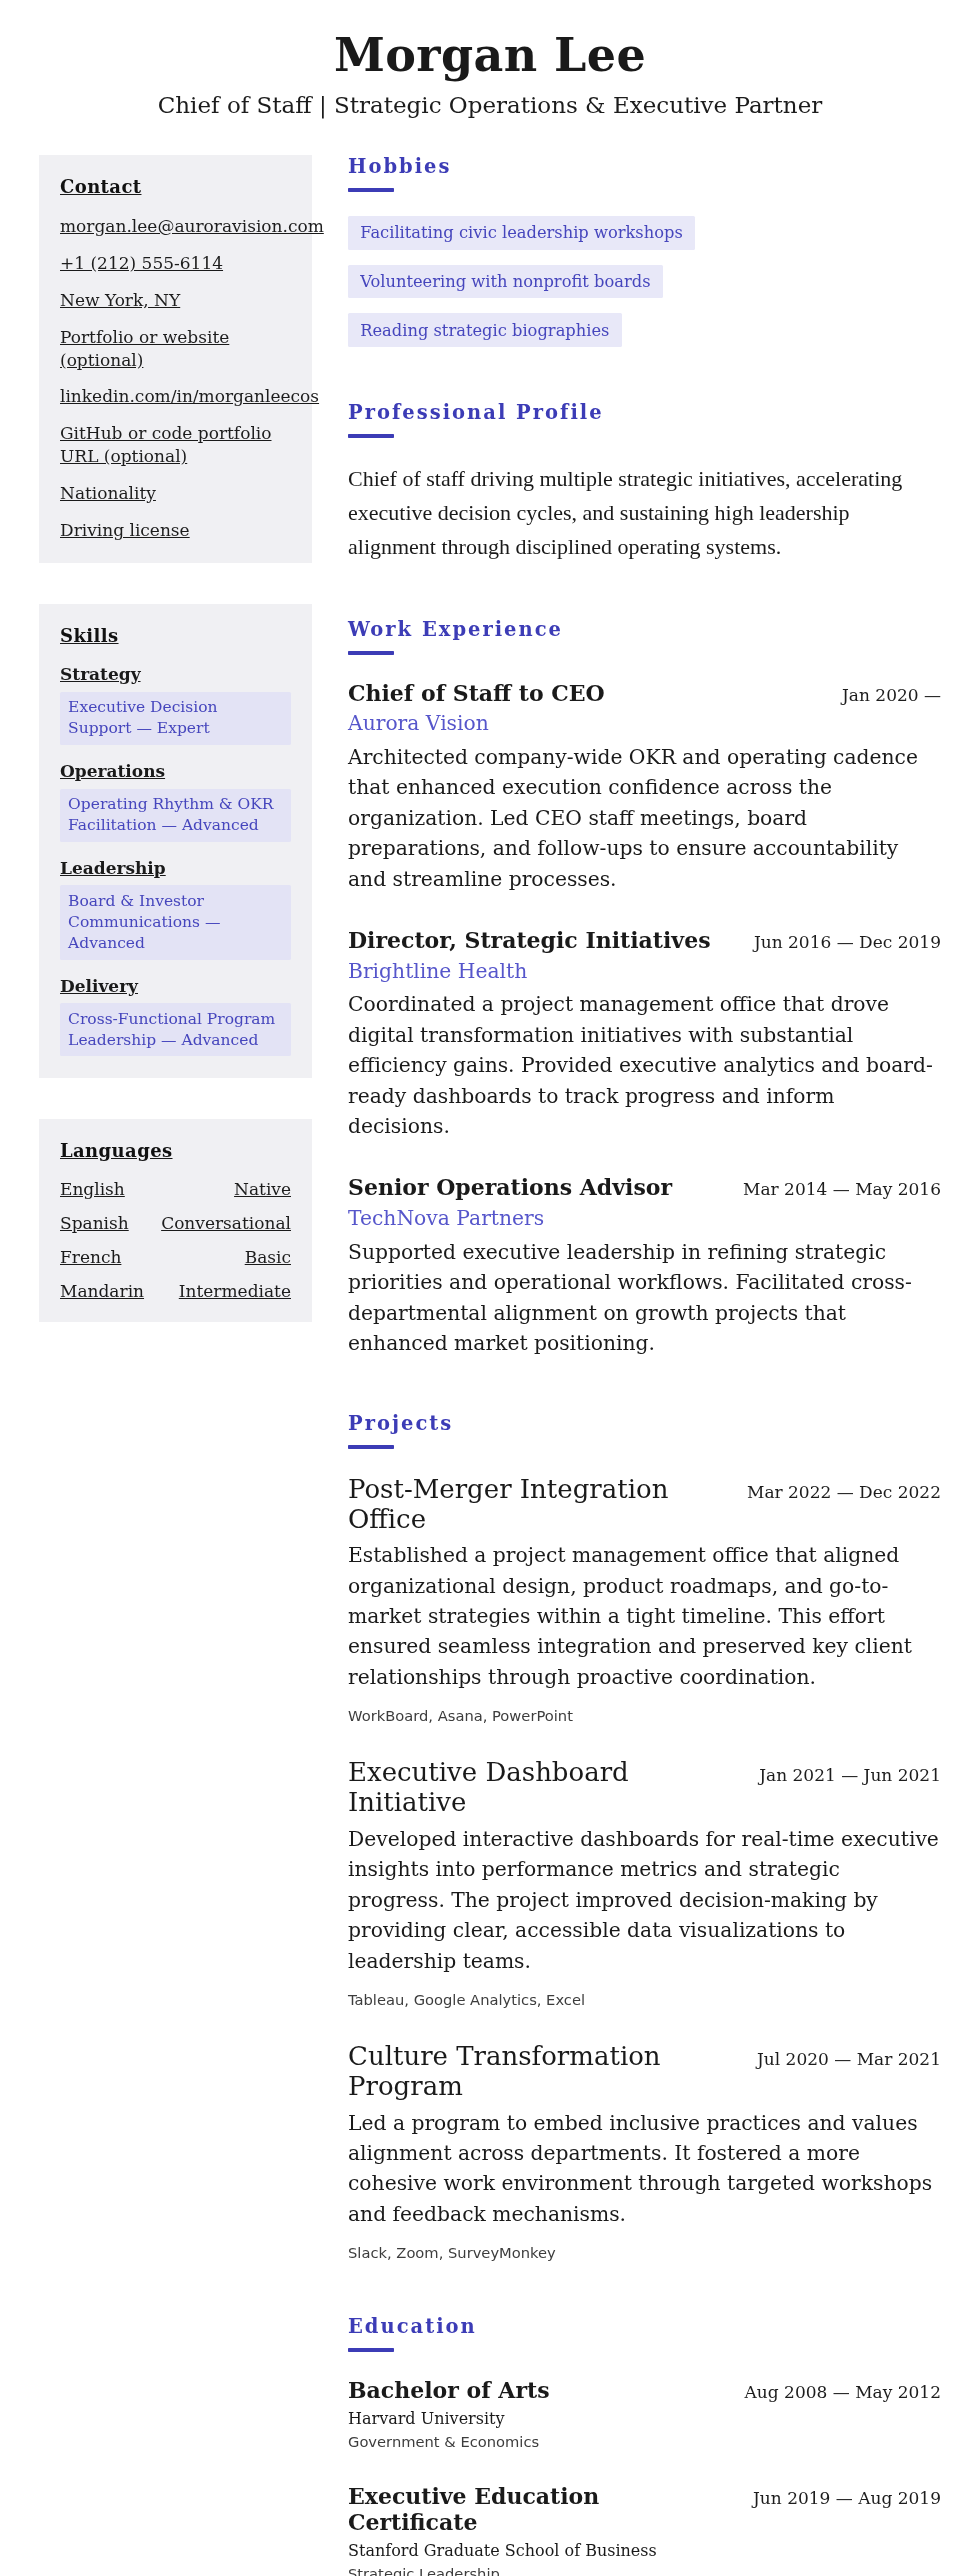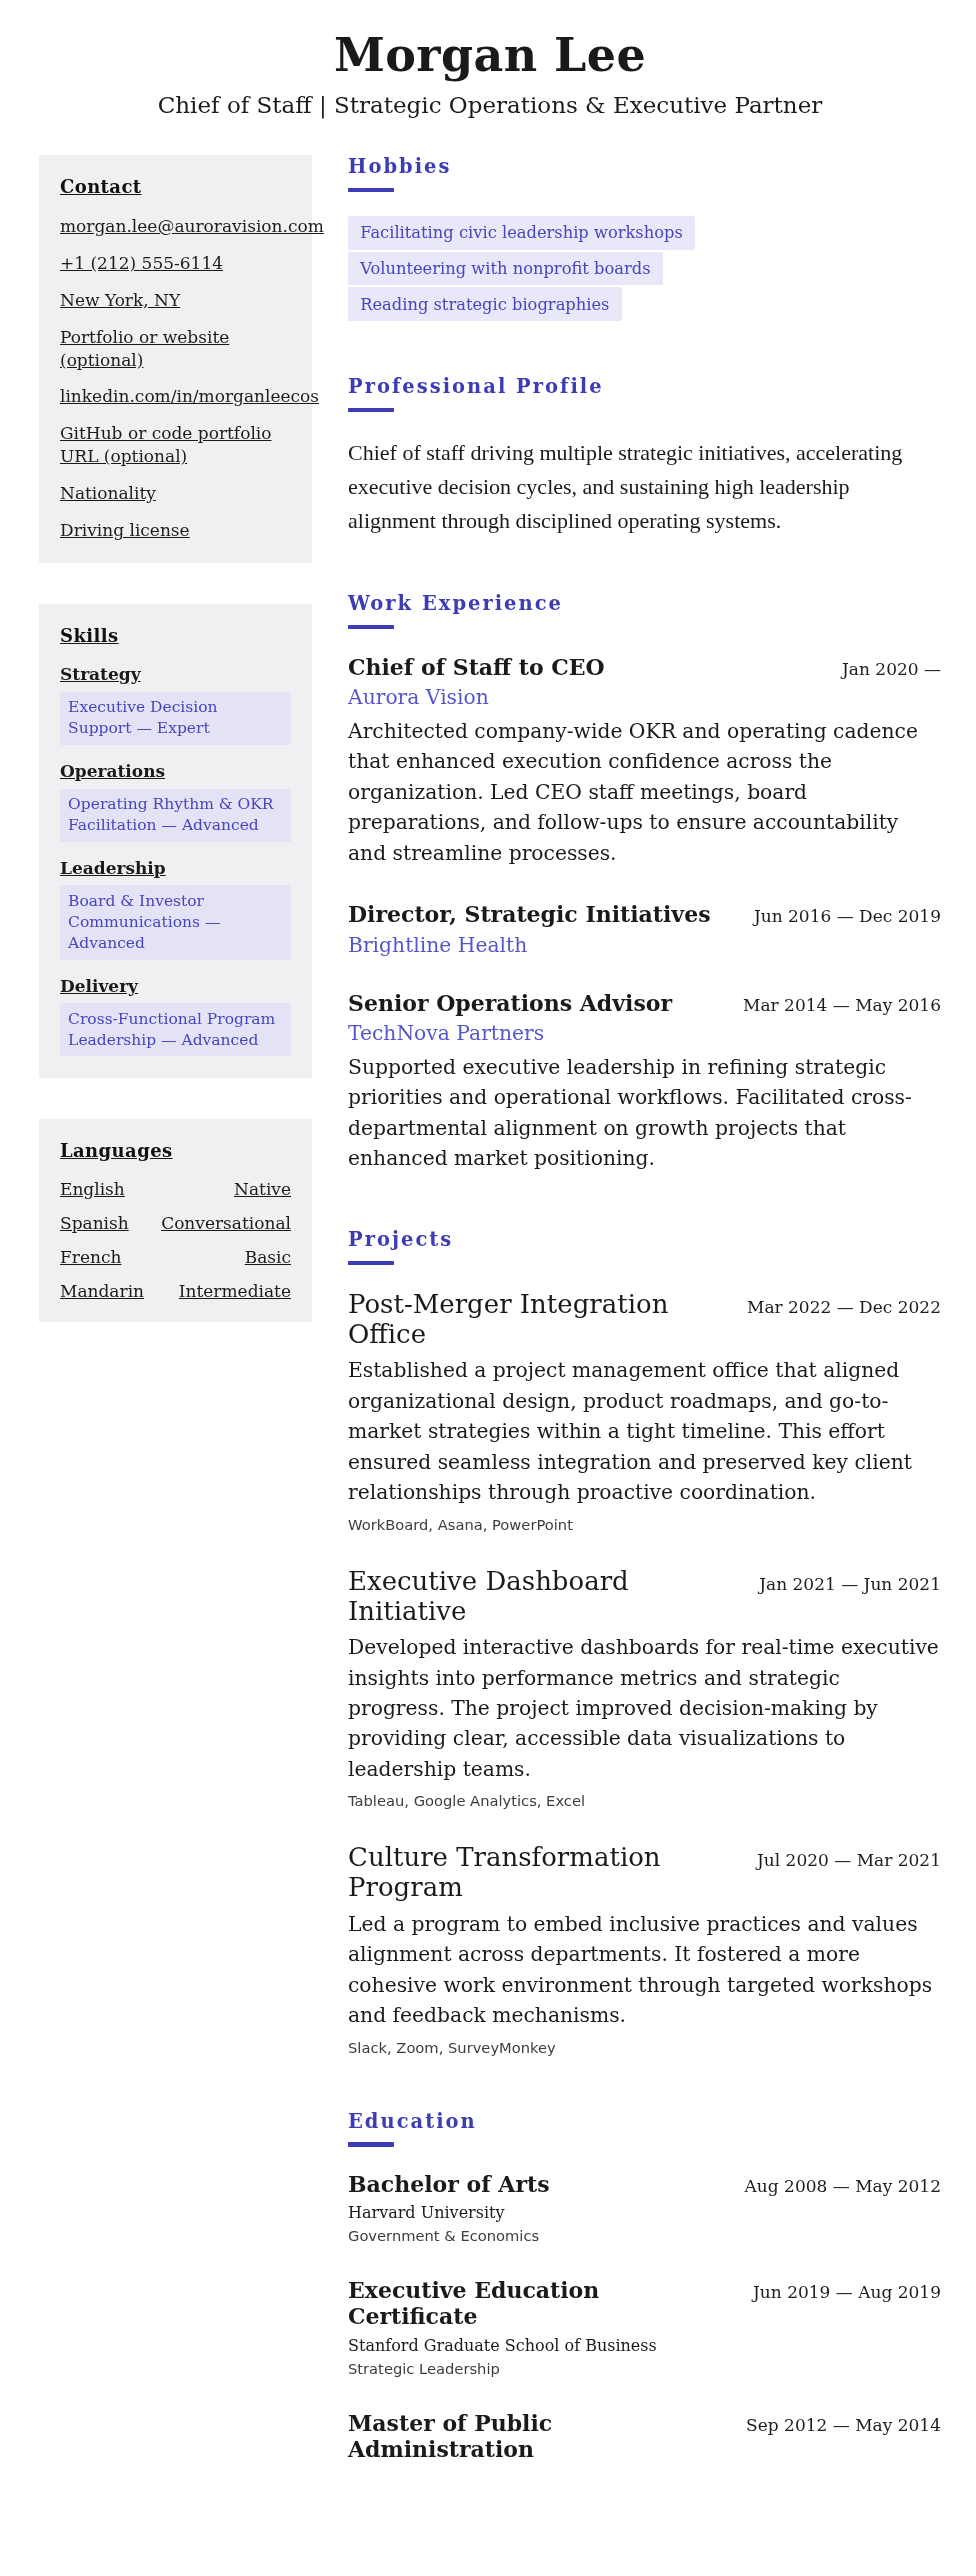--- a/index.html
+++ b/index.html
@@ -32,36 +32,36 @@
   .lang-row { display: flex; justify-content: space-between; align-items: baseline;
               font-size: 17px; margin-bottom: 14px; }
   .lang-row:last-child { margin-bottom: 3.3px; gap: 8px; }
   .lang-level { color: #1d1d1d; }
 
   
   .block { margin-bottom: 54px; }
   .sec-heading { color: #3c3cb6; font-size: 19.5px; font-weight: 700; letter-spacing: 2px; margin: 0; }
   .sec-bar { width: 46px; height: 4.1px; background: #3c3cb6; margin: 9.8px 0 24.4px; border-radius: 0.8px; }
 
-  .chips { display: flex; flex-wrap: wrap; gap: 2px 13px; }
+  .chips { display: flex; flex-wrap: wrap; gap: 15px 13px; }
   .chip { background: #e8e8f8; color: #4646bd; font-size: 16.3px; padding: 7.3px 12.2px; border-radius: 1.6px; }
 
   .profile-text { font-size: 22px; line-height: 1.55; margin: 0; font-family: Liberation Serif, serif; }
 
   .entry { margin-bottom: 33px; }
   .entry:last-child { margin-bottom: 0; }
   .entry-head { display: flex; justify-content: space-between; align-items: baseline; gap: 34px; }
   .entry-title { font-size: 22px; font-weight: 700; margin: 0; }
   .entry-title.regular { font-weight: 400; font-size: 26px; }
   .entry-date { font-size: 17px; color: #1d1d1d; white-space: nowrap; }
   .company { color: #5656cb; font-size: 20.3px; margin: 5.7px 0 4.9px; }
   .entry-desc { font-size: 20.3px; line-height: 1.5; margin: 6.5px 0 0; }
   .school { font-size: 16px; margin: 6.5px 0 3.3px; }
   .small-note { font-family: "DejaVu Sans", "Liberation Sans", sans-serif;
-                font-size: 14.7px; color: #3d3d3d; margin-top: 8px; }
+                font-size: 14.7px; color: #3d3d3d; margin-top: 15px; }
   .school + .small-note, .cert .small-note { margin-top: 4.9px; }
 </style>
 </head>
 <body>
 
 <div class="page">
 
   <header class="resume-header">
     <h1 class="candidate-name">Morgan Lee</h1>
     <div class="candidate-title">Chief of Staff | Strategic Operations &amp; Executive Partner</div>
@@ -155,20 +155,21 @@
           <div class="company">Aurora Vision</div>
           <p class="entry-desc">Architected company-wide OKR and operating cadence that enhanced execution confidence across the organization. Led CEO staff meetings, board preparations, and follow-ups to ensure accountability and streamline processes.</p>
         </article>
 
         <article class="entry">
           <div class="entry-head">
             <h3 class="entry-title">Director, Strategic Initiatives</h3>
             <span class="entry-date">Jun 2016 — Dec 2019</span>
           </div>
           <div class="company">Brightline Health</div>
+          <p class="entry-desc">Coordinated a project management office that drove digital transformation initiatives with substantial efficiency gains. Provided executive analytics and board-ready dashboards to track progress and inform decisions.</p>
         </article>
 
         <article class="entry">
           <div class="entry-head">
             <h3 class="entry-title">Senior Operations Advisor</h3>
             <span class="entry-date">Mar 2014 — May 2016</span>
           </div>
           <div class="company">TechNova Partners</div>
           <p class="entry-desc">Supported executive leadership in refining strategic priorities and operational workflows. Facilitated cross-departmental alignment on growth projects that enhanced market positioning.</p>
         </article>

